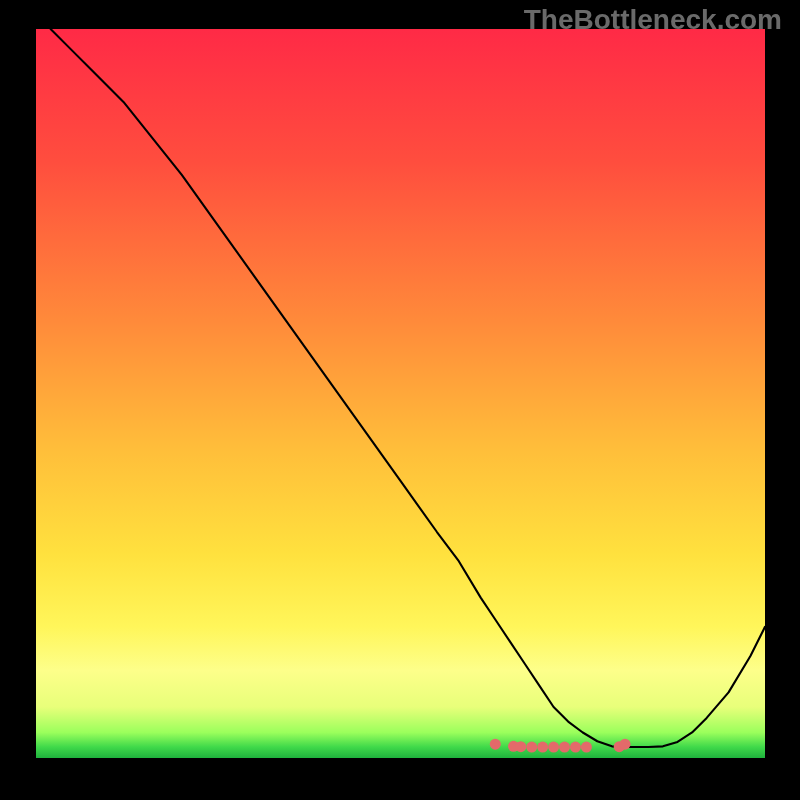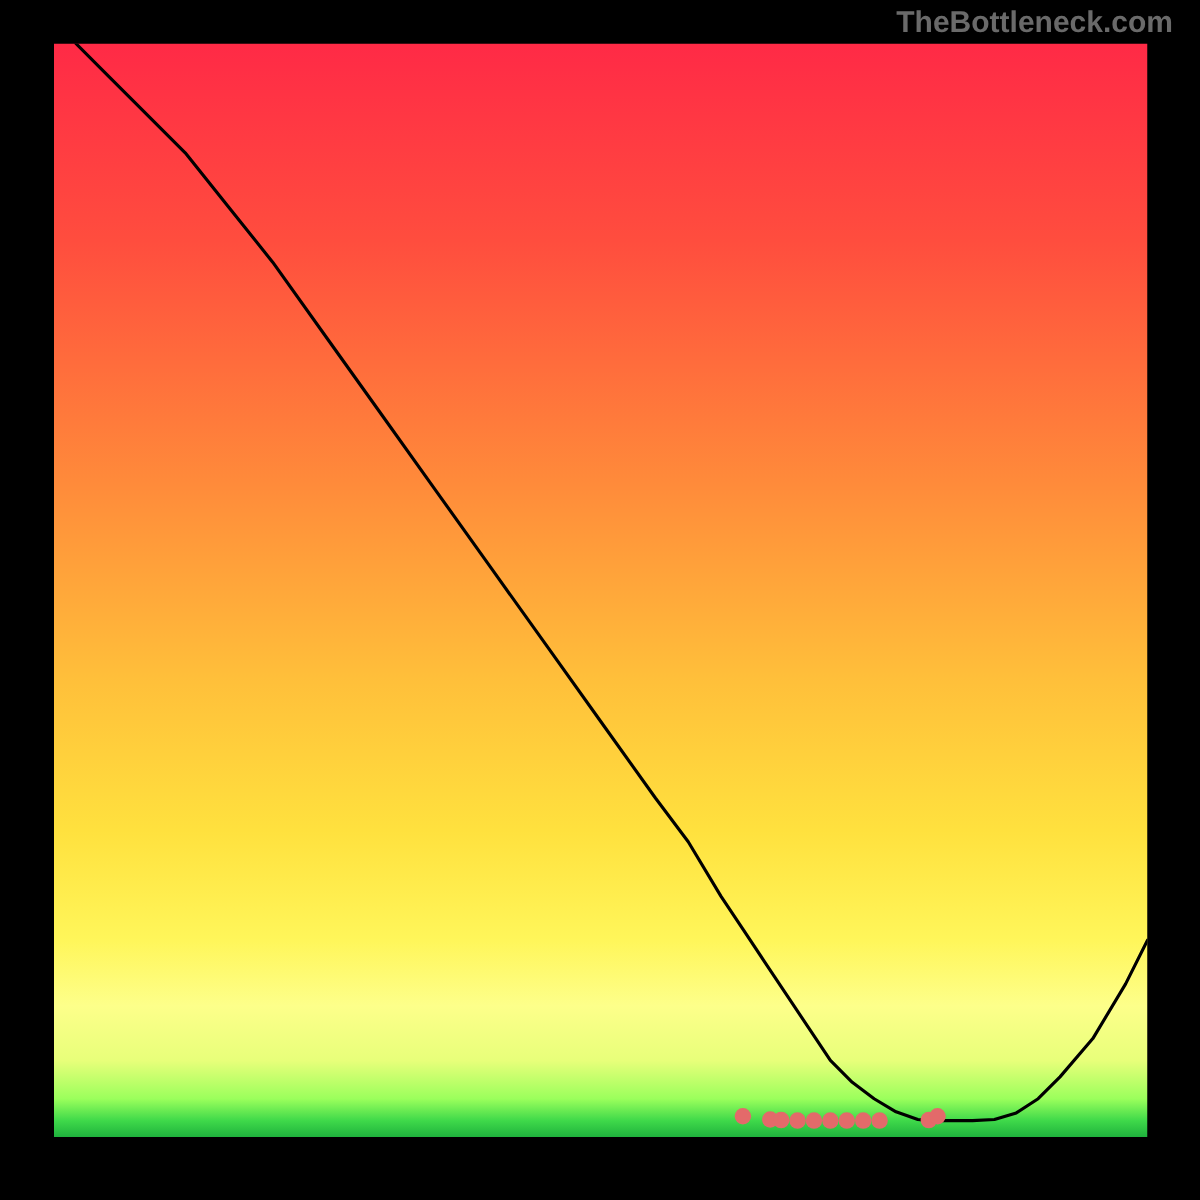--- a/index.html
+++ b/index.html
@@ -3,21 +3,21 @@
 <meta charset="utf-8">
 <style>
   * { margin: 0; padding: 0; box-sizing: border-box; }
   html, body { width: 800px; height: 800px; background: #000; overflow: hidden; }
   .wrap { position: relative; width: 800px; height: 800px; }
   .watermark {
     position: absolute;
     top: 4px;
     right: 18px;
     font-family: Arial, Helvetica, sans-serif;
-    font-size: 20px;
+    font-size: 28px;
     font-weight: bold;
     color: #6a6a6a;
     z-index: 3;
   }
   svg.plot {
     position: absolute;
     top: 29px;
     left: 36px;
     width: 729px;
     height: 729px;

